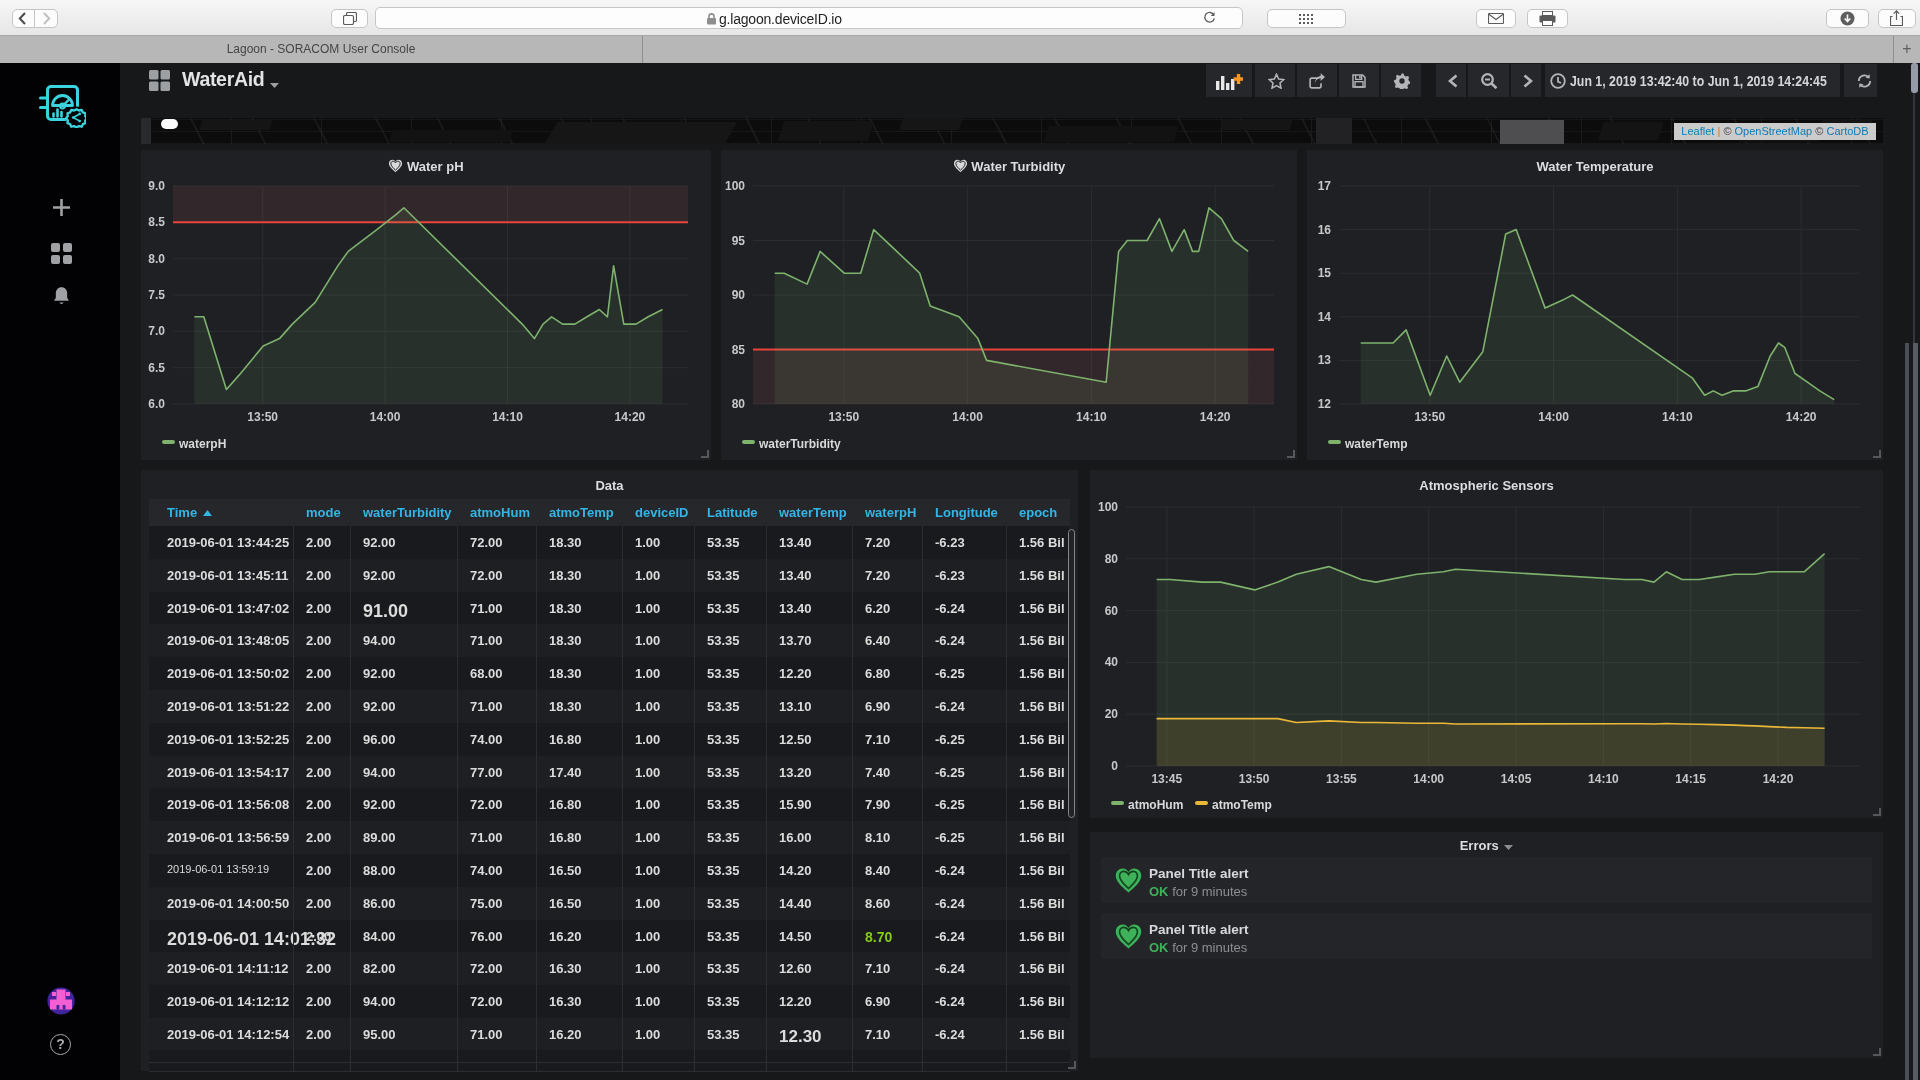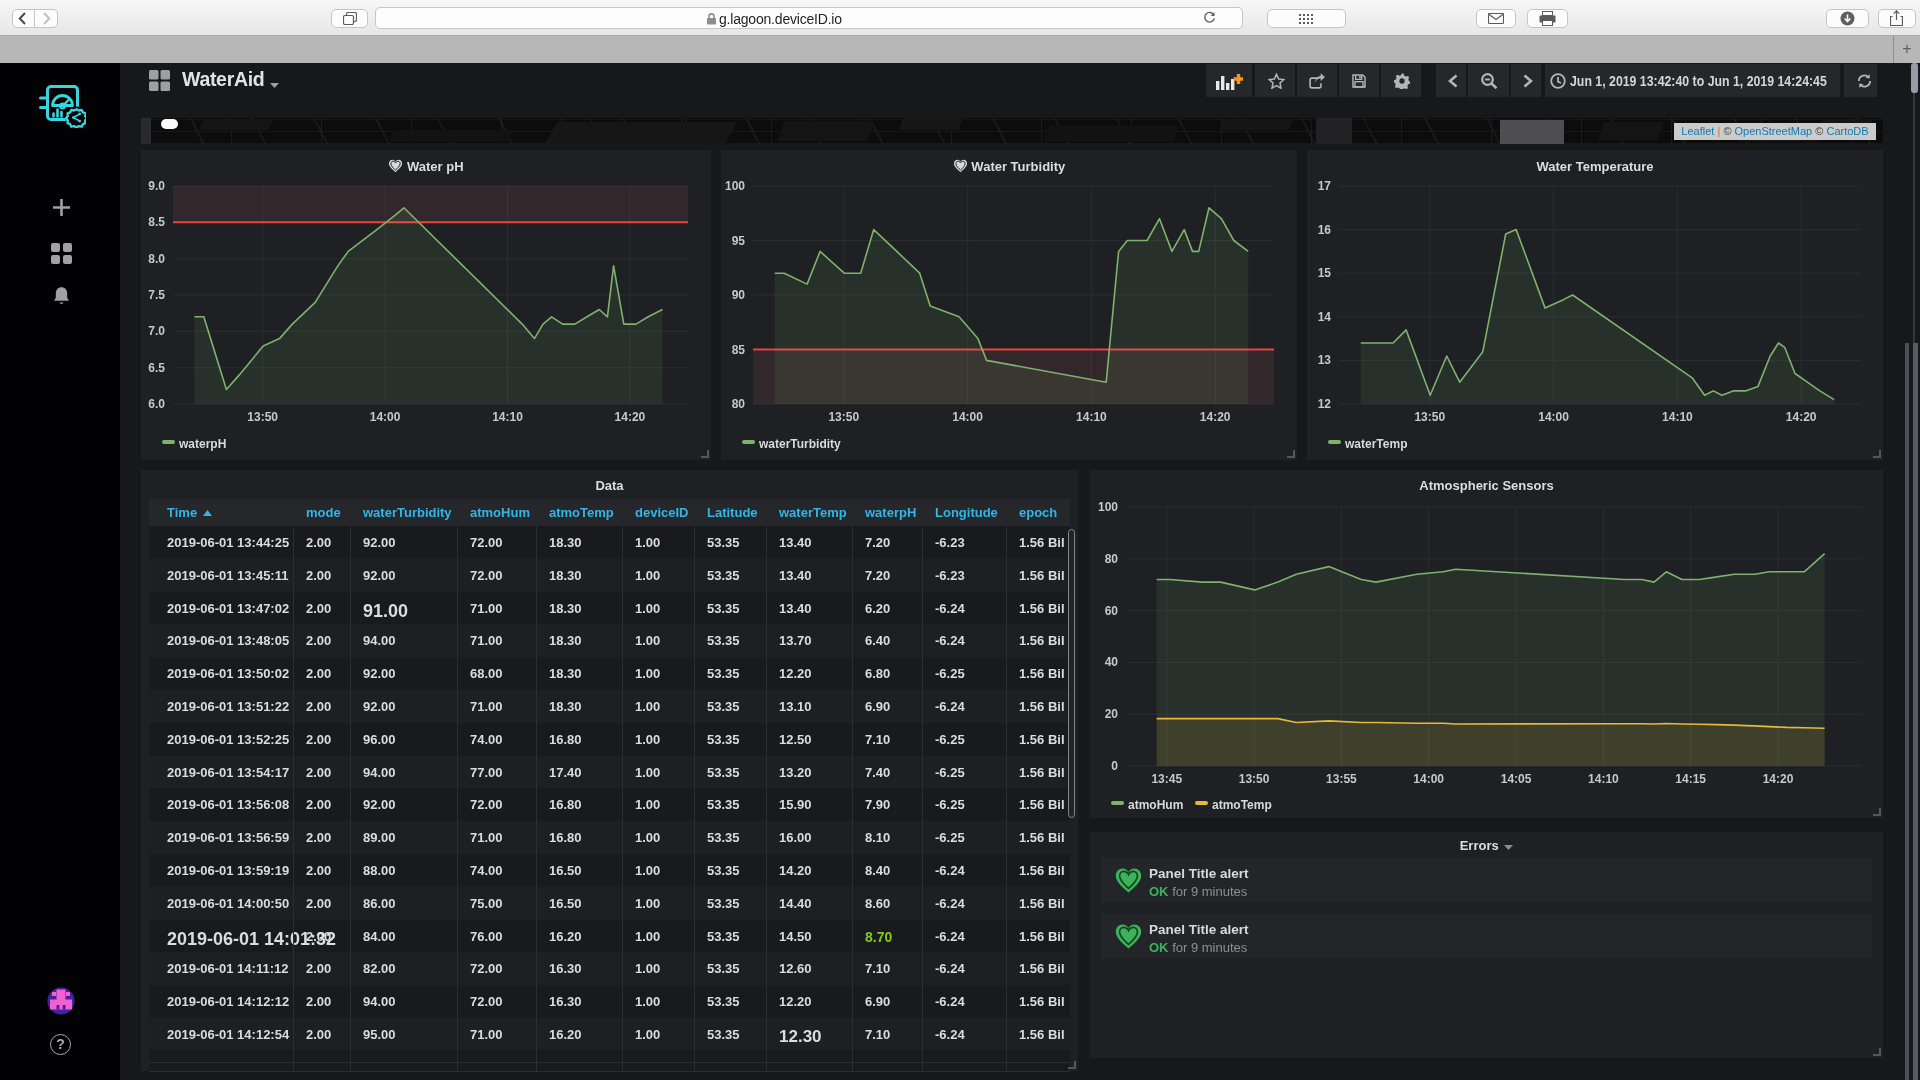--- a/index.html
+++ b/index.html
@@ -65,20 +65,21 @@
       <circle cx="7.5" cy="7.5" r="7" fill="#5e5e5e"></circle>
       <path d="M7.5 3.5 L7.5 10 M4.7 7.5 L7.5 10.5 L10.3 7.5" stroke="#f5f5f5" stroke-width="1.6" fill="none"></path>
     </svg>
 <div class="abs" style="left:1878px;top:9px;width:38px;height:19px;background:#fcfcfc;border:1px solid #c5c5c5;border-radius:5px"></div>
 <svg class="abs" style="left:1890px;top:10px" width="13" height="16">
       <path d="M2.5 6.5 L0.5 6.5 L0.5 15.5 L12.5 15.5 L12.5 6.5 L10.5 6.5" fill="none" stroke="#5b5b5b" stroke-width="1.2"></path>
       <path d="M6.5 10 L6.5 1 M3.8 3.6 L6.5 0.8 L9.2 3.6" fill="none" stroke="#5b5b5b" stroke-width="1.2"></path>
     </svg>
 </div>
 <div class="abs" style="left:0;top:36px;width:1920px;height:27px;background:#b7b7b7">
+<div class="abs" style="left:0;top:0;width:643px;height:27px;border-right:1px solid #8f8f8f;text-align:center;font-size:12px;color:#454545;line-height:26px;overflow:hidden">Lagoon - SORACOM User Console</div>
 <div class="abs" style="left:1893px;top:0;width:27px;height:27px;border-left:1px solid #8f8f8f;text-align:center;font-size:16px;color:#5e5e5e;line-height:25px">+</div>
 </div>
 <div class="abs" style="left:0;top:63px;width:1920px;height:1017px;background:#17181a"></div>
 <div class="abs" style="left:0;top:63px;width:120px;height:1017px;background:#020204"></div>
 <svg class="abs" style="left:39px;top:85px" width="47" height="43" viewBox="0 0 47 43" fill="none" stroke="#3bd4de" stroke-width="3" stroke-linecap="round" stroke-linejoin="round">
 <path d="M1.5 13 L8 13"></path>
     <path d="M1.5 22.5 L8 22.5"></path>
 <rect x="8.5" y="1.5" width="30" height="33" rx="3.5"></rect>
 <path d="M13.5 20.5 A10 10 0 0 1 33.5 20.5 Z" stroke-width="2.8"></path>
 <circle cx="23.5" cy="21" r="2.4" stroke-width="2"></circle>
@@ -558,21 +559,21 @@
 <div class="abs" style="left:457px;top:821.2px;width:1px;height:32.8px;background:#2c2d31"></div>
 <div class="abs" style="left:536px;top:821.2px;width:1px;height:32.8px;background:#2c2d31"></div>
 <div class="abs" style="left:622px;top:821.2px;width:1px;height:32.8px;background:#2c2d31"></div>
 <div class="abs" style="left:694px;top:821.2px;width:1px;height:32.8px;background:#2c2d31"></div>
 <div class="abs" style="left:766px;top:821.2px;width:1px;height:32.8px;background:#2c2d31"></div>
 <div class="abs" style="left:852px;top:821.2px;width:1px;height:32.8px;background:#2c2d31"></div>
 <div class="abs" style="left:922px;top:821.2px;width:1px;height:32.8px;background:#2c2d31"></div>
 <div class="abs" style="left:1006px;top:821.2px;width:1px;height:32.8px;background:#2c2d31"></div>
 <div class="abs" style="left:149px;top:854.0px;width:921px;height:1px;background:#2c2d31"></div>
 <div class="abs" style="left:149px;top:854.0px;width:921px;height:32.8px;background:#191a1d"></div>
-<div class="abs" style="left:167px;top:863.0px;font-size:13px;font-weight:bold;color:#dcdcdd;white-space:nowrap">2019-06-01 13:59:19</div>
+<div class="abs" style="left:167px;top:863.0px;font-size:11px;font-weight:normal;color:#dcdcdd;white-space:nowrap">2019-06-01 13:59:19</div>
 <div class="abs" style="left:306px;top:863.0px;font-size:13px;font-weight:bold;color:#dcdcdd;white-space:nowrap">2.00</div>
 <div class="abs" style="left:363px;top:863.0px;font-size:13px;font-weight:bold;color:#dcdcdd;white-space:nowrap">88.00</div>
 <div class="abs" style="left:470px;top:863.0px;font-size:13px;font-weight:bold;color:#dcdcdd;white-space:nowrap">74.00</div>
 <div class="abs" style="left:549px;top:863.0px;font-size:13px;font-weight:bold;color:#dcdcdd;white-space:nowrap">16.50</div>
 <div class="abs" style="left:635px;top:863.0px;font-size:13px;font-weight:bold;color:#dcdcdd;white-space:nowrap">1.00</div>
 <div class="abs" style="left:707px;top:863.0px;font-size:13px;font-weight:bold;color:#dcdcdd;white-space:nowrap">53.35</div>
 <div class="abs" style="left:779px;top:863.0px;font-size:13px;font-weight:bold;color:#dcdcdd;white-space:nowrap">14.20</div>
 <div class="abs" style="left:865px;top:863.0px;font-size:13px;font-weight:bold;color:#dcdcdd;white-space:nowrap">8.40</div>
 <div class="abs" style="left:935px;top:863.0px;font-size:13px;font-weight:bold;color:#dcdcdd;white-space:nowrap">-6.24</div>
 <div class="abs" style="left:1019px;top:863.0px;font-size:13px;font-weight:bold;color:#dcdcdd;white-space:nowrap">1.56 Bil</div>

